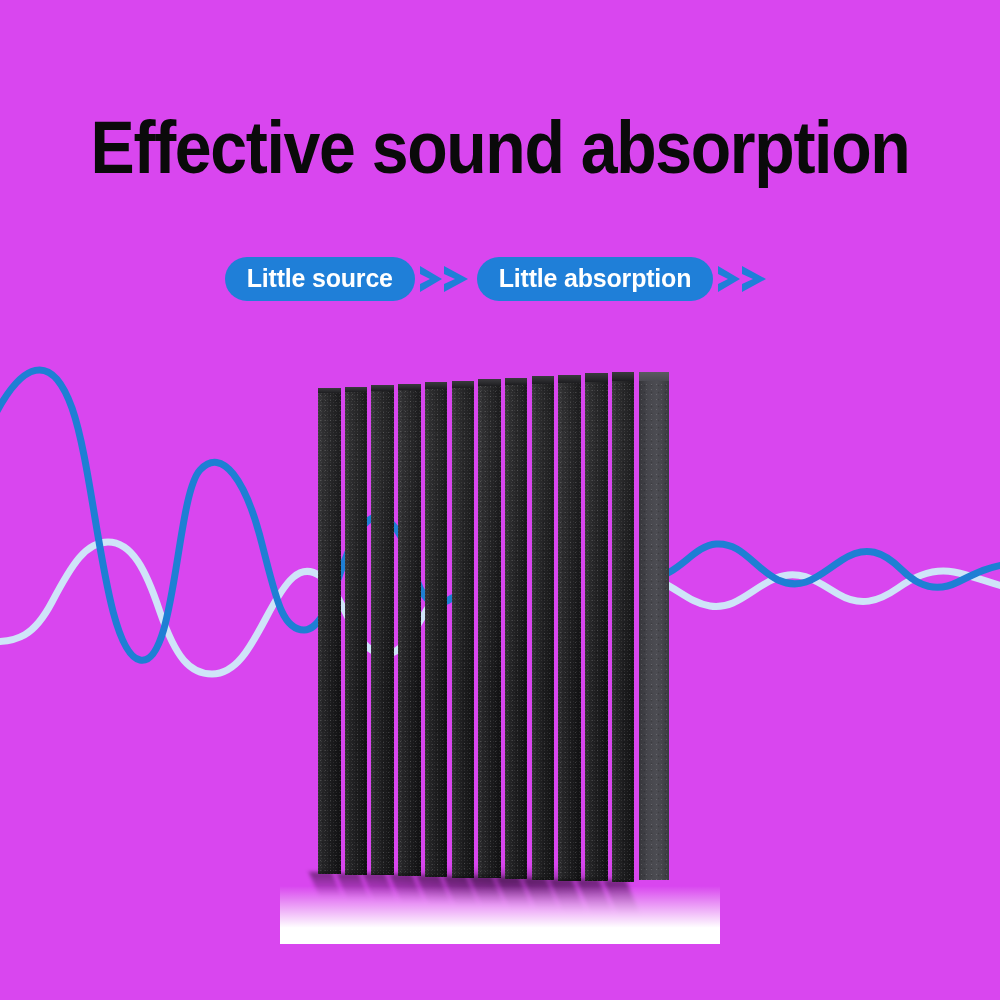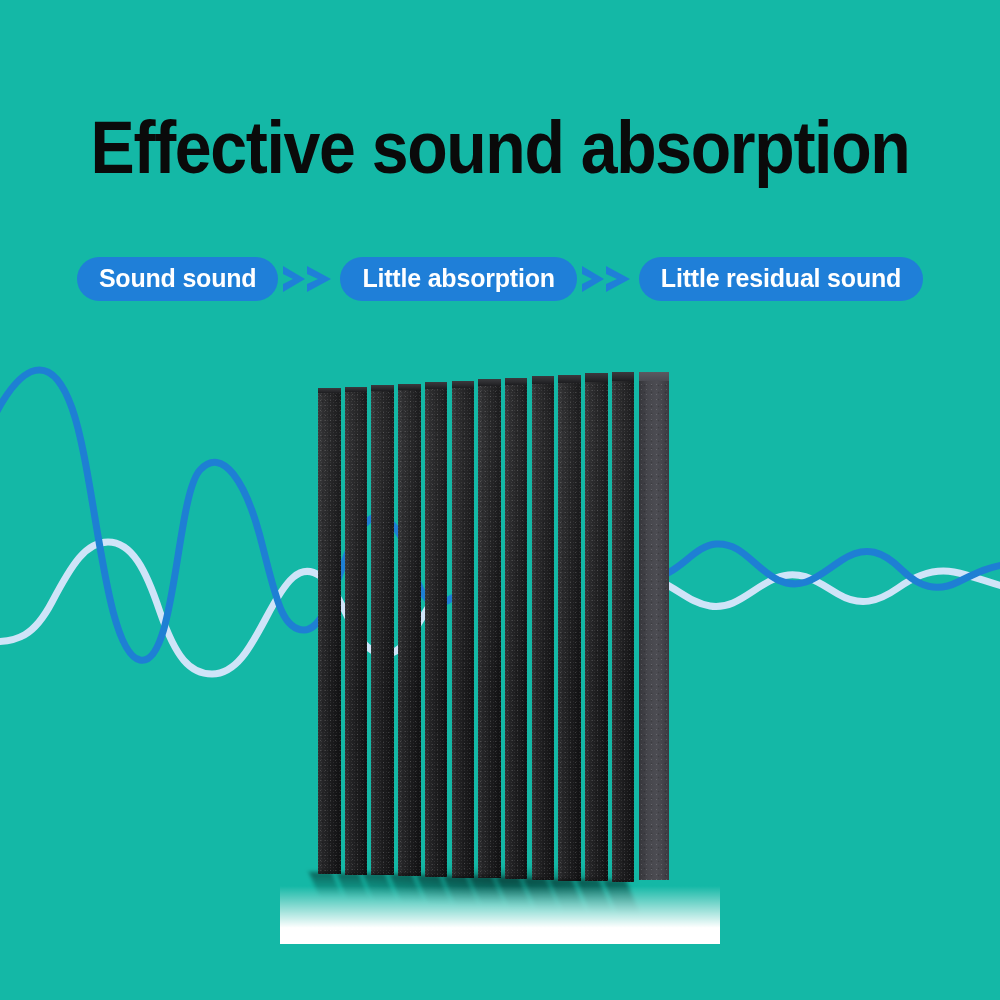--- a/index.html
+++ b/index.html
@@ -15,21 +15,21 @@
     overflow: hidden;
     font-family: "Liberation Sans", sans-serif;
     -webkit-font-smoothing: antialiased;
   }
 
   #stage {
     position: absolute;
     inset: 0;
     width: 1000px;
     height: 1000px;
-    background: #14b8a6;
+    background: #d946ef;
   }
 
   
   #headline {
     position: absolute;
     left: 0;
     top: 108px;
     width: 1000px;
     text-align: center;
     font-family: "Liberation Sans", sans-serif;
@@ -193,44 +193,41 @@
 </head>
 <body>
 
 <div id="stage">
 
   <div id="headline">Effective sound absorption</div>
 
   <div id="badge-row">
 
     <div class="badge">
-      <span class="badge-text">Sound sound</span>
+      <span class="badge-text">Little source</span>
     </div>
 
     <span class="chevrons">
       <svg width="56" height="30" viewBox="0 0 56 30" aria-hidden="true">
         <path d="M2 2 L24 15 L2 28 L2 20 L12 15 L2 10 Z" fill="#1f7fd8"></path>
         <path d="M26 2 L50 15 L26 28 L26 20 L37 15 L26 10 Z" fill="#1f7fd8"></path>
       </svg>
     </span>
 
     <div class="badge">
       <span class="badge-text">Little absorption</span>
     </div>
 
     <span class="chevrons">
       <svg width="56" height="30" viewBox="0 0 56 30" aria-hidden="true">
         <path d="M2 2 L24 15 L2 28 L2 20 L12 15 L2 10 Z" fill="#1f7fd8"></path>
         <path d="M26 2 L50 15 L26 28 L26 20 L37 15 L26 10 Z" fill="#1f7fd8"></path>
       </svg>
     </span>
 
-    <div class="badge">
-      <span class="badge-text">Little residual sound</span>
-    </div>
 
   </div>
 
   <div id="scene">
 
     <div id="floor-shadow"></div>
 
     <svg id="wave-layer" viewBox="0 0 1000 600">
       <path id="w-left-secondary" fill="none" stroke-linecap="round" d="M -10 312 C 18 312, 34 306, 52 272 C 72 234, 86 212, 108 212 C 132 212, 146 240, 160 282 C 176 328, 190 344, 212 344 C 236 344, 250 318, 266 288 C 286 250, 300 232, 320 246 C 338 258, 346 288, 358 306 C 370 324, 386 330, 400 318 C 412 308, 420 290, 428 278" stroke="#cfe4f8" stroke-width="7"></path>
       <path id="w-left-primary" fill="none" stroke-linecap="round" d="M -10 95 C 22 28, 52 22, 72 78 C 96 146, 104 322, 140 330 C 176 338, 176 166, 200 140 C 222 116, 246 150, 262 214 C 276 268, 282 300, 304 300 C 320 300, 330 272, 342 238 C 356 198, 372 176, 390 192 C 406 206, 412 240, 420 258 C 428 276, 440 276, 452 268" stroke="#1e7fd4" stroke-width="7"></path>

